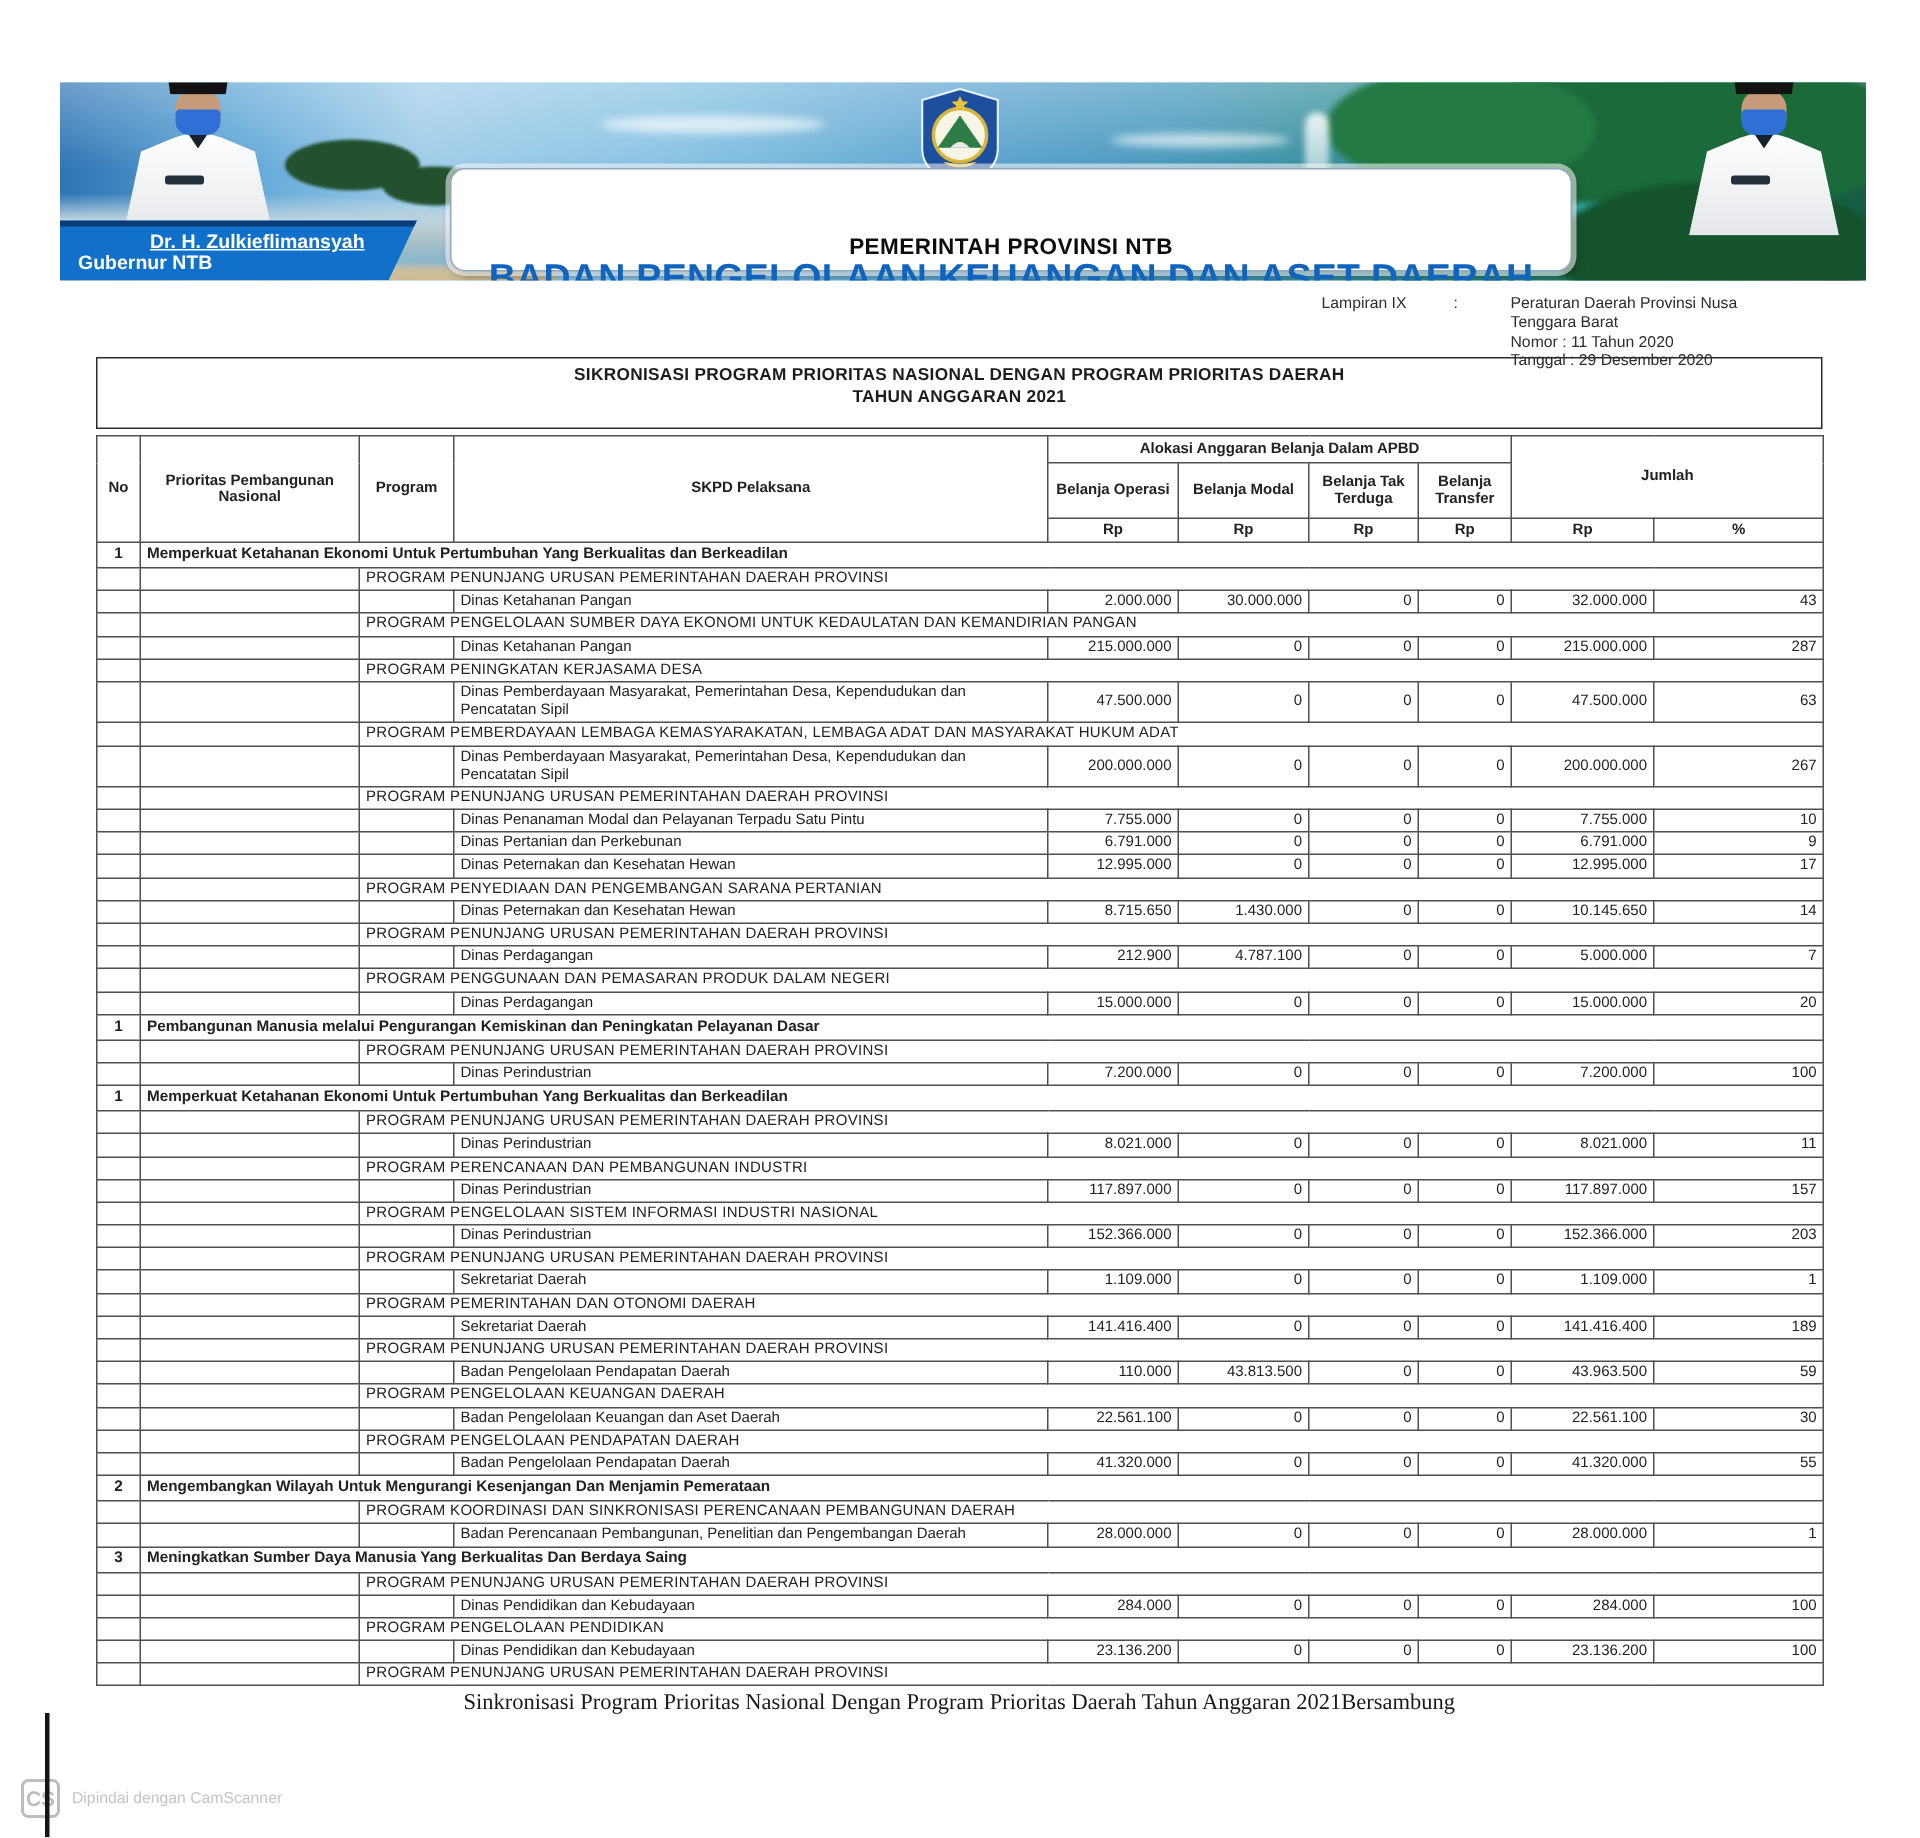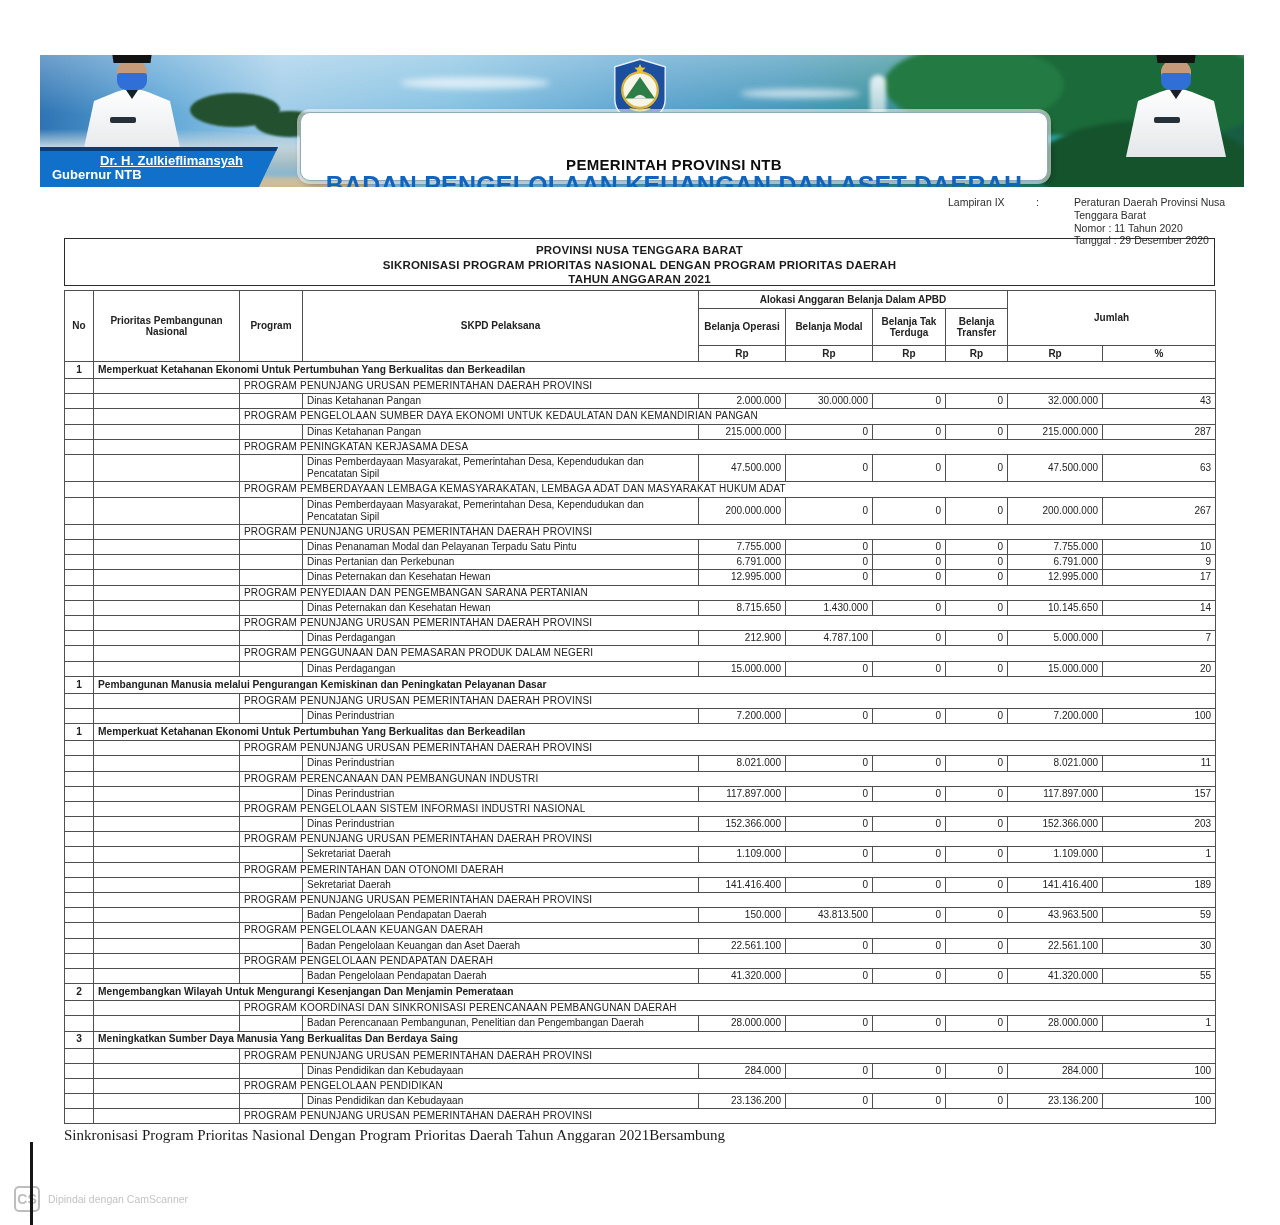--- a/index.html
+++ b/index.html
@@ -50,21 +50,21 @@
 
   
   .center-box { position:absolute; left:260px; top:57px; width:748px; height:69px; background:#ffffff;
     border:1px solid #8fa9bd; border-radius:10px; text-align:center;
     box-shadow:0 0 0 3px rgba(255,255,255,.55), 2px 3px 7px rgba(0,0,0,.4); padding-top:3px; }
   .gov1 { font-size:15px; font-weight:bold; color:#0d0d0d; letter-spacing:.3px;margin-top:40px; }
   .gov2 { font-size:25px; font-weight:bold; color:#1064be; letter-spacing:.2px; line-height:1.0; }
   .gov3, .gov4 { font-size:10.5px; font-weight:bold; color:#111; line-height:1.25; }
 
   
-  .lampiran { position:absolute; left:948px; top:196px; width:300px; display:flex; font-size:10.5px; color:#2d2d2d; }
+  .lampiran { position:absolute; left:881px; top:196px; width:300px; display:flex; font-size:10.5px; color:#2d2d2d; }
   .lamp-label { width:88px; }
   .lamp-colon { width:14px; }
   .lamp-lines div { line-height:1.22;padding-left:24px; }
 
   
   .title-box { position:absolute; left:64px; top:238px; width:1151px; height:48px; border:1.5px solid #2b2b2b;
     text-align:center; padding-top:4px; }
   .title-box div { font-weight:bold; font-size:11.5px; color:#1c1c1c; line-height:1.28; letter-spacing:.2px; }
 
   
@@ -78,21 +78,21 @@
   tbody td { line-height:1.22; }
   .row-priority td { font-weight:bold; font-size:10.2px; }
   .row-priority { height:17px; }
   .cell-no { text-align:center; }
   .cell-num { text-align:right; white-space:nowrap; }
   .cell-pct { text-align:right; padding-right:7px; }
   .cell-skpd { padding-left:5px; }
   .cell-prog { letter-spacing:.2px; }
 
   
-  .footer { position:absolute; left:64px; top:1127px; width:1151px; display:flex; justify-content:flex-start;
+  .footer { position:absolute; left:64px; top:1127px; width:1151px; display:flex; justify-content:center;
     font-family:"Liberation Serif",serif; font-size:15px; color:#1a1a1a; }
 
   
   .watermark { position:absolute; left:14px; top:1186px; display:flex; align-items:center; gap:8px; }
   .cs-icon { width:26px; height:26px; border:2px solid #bdbdbd; border-radius:5px; color:#bdbdbd;
     font-weight:bold; font-size:14px; display:flex; align-items:center; justify-content:center; }
   .cs-text { color:#c4c4c4; font-size:10.5px; }
 
   
   .artifact { position:absolute; left:30px; top:1142px; width:3px; height:83px; background:#161616; }
@@ -163,21 +163,20 @@
     <div class="lamp-colon">:</div>
     <div class="lamp-lines">
       <div>Peraturan Daerah Provinsi Nusa</div>
       <div>Tenggara Barat</div>
       <div>Nomor   :  11 Tahun 2020</div>
       <div>Tanggal  :  29 Desember 2020</div>
     </div>
   </div>
 
   <div class="title-box">
-    <div>PROVINSI NUSA TENGGARA BARAT</div>
     <div>SIKRONISASI PROGRAM PRIORITAS NASIONAL DENGAN PROGRAM PRIORITAS DAERAH</div>
     <div>TAHUN ANGGARAN 2021</div>
   </div>
 
   <div class="tbl-wrap">
     <table class="main">
       <colgroup>
         <col style="width:29px">
           <col style="width:146px">
           <col style="width:63px">
@@ -491,21 +490,21 @@
           <tr>
             <td class="cell-no"></td>
             <td></td>
             <td class="cell-prog" colspan="8">PROGRAM PENUNJANG URUSAN PEMERINTAHAN DAERAH PROVINSI</td>
           </tr>
           <tr>
             <td class="cell-no"></td>
             <td></td>
             <td></td>
             <td class="cell-skpd">Badan Pengelolaan Pendapatan Daerah</td>
-            <td class="cell-num">150.000</td>
+            <td class="cell-num">110.000</td>
             <td class="cell-num">43.813.500</td>
             <td class="cell-num">0</td>
             <td class="cell-num">0</td>
             <td class="cell-num">43.963.500</td>
             <td class="cell-num cell-pct">59</td>
           </tr>
           <tr>
             <td class="cell-no"></td>
             <td></td>
             <td class="cell-prog" colspan="8">PROGRAM PENGELOLAAN KEUANGAN DAERAH</td>

